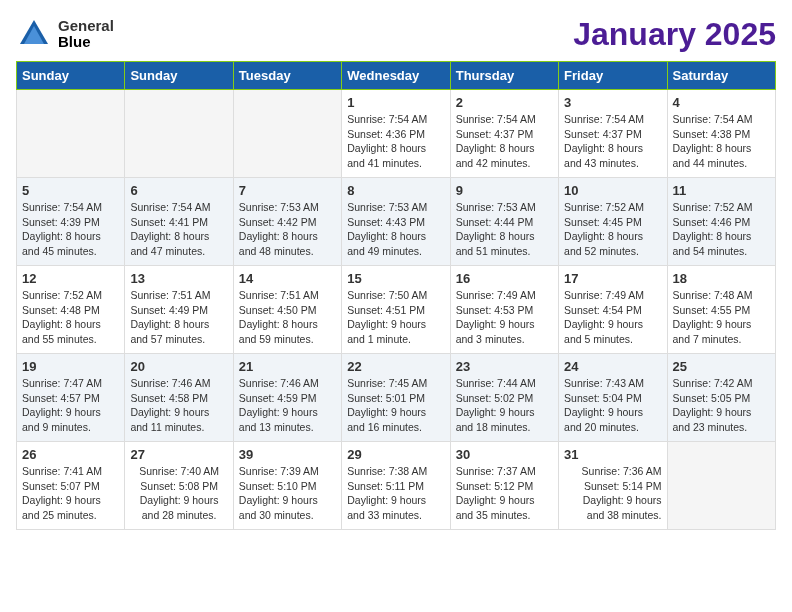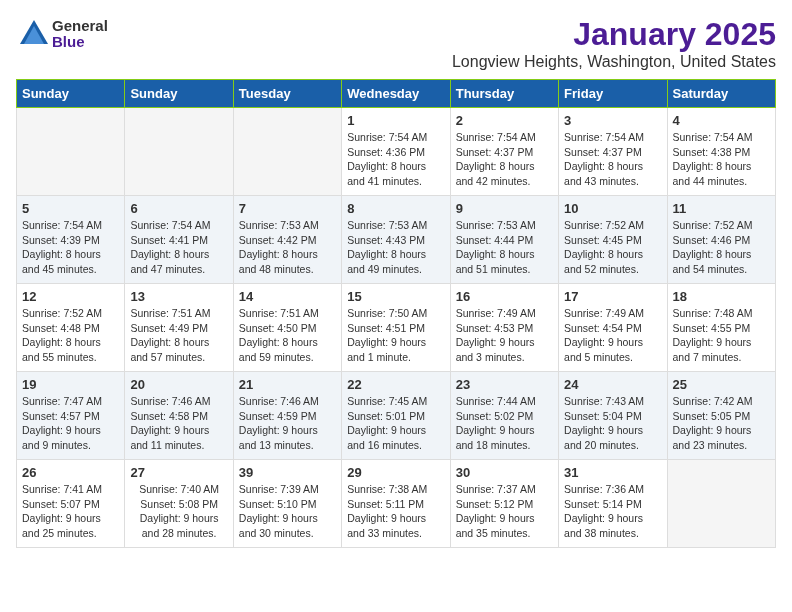--- a/index.html
+++ b/index.html
@@ -12,35 +12,36 @@
     }
     .header-section {
       display: flex;
       justify-content: space-between;
       align-items: flex-start;
       margin-bottom: 8px;
     }
     .logo {
       display: flex;
       align-items: center;
+      gap: 6px;
     }
     .logo-text {
       display: flex;
       flex-direction: column;
       line-height: 1.1;
     }
     .logo-general {
       font-size: 15px;
       font-weight: bold;
       color: #333;
     }
     .logo-blue {
       font-size: 15px;
       font-weight: bold;
-      color: #4c1d95;
+      color: #000000;
     }
     .logo-icon {
       width: 36px;
       height: 36px;
     }
     .title-section {
       text-align: right;
     }
     .month-title {
       font-size: 32px;
@@ -100,21 +101,20 @@
       <polygon points="18,4 32,28 4,28" fill="#1a5fa8"></polygon>
       <polygon points="18,10 28,28 8,28" fill="#4a90d9"></polygon>
     </svg>
     <div class="logo-text">
       <span class="logo-general">General</span>
       <span class="logo-blue">Blue</span>
     </div>
   </div>
   <div class="title-section">
     <div class="month-title">January 2025</div>
-    <div class="location-title">Longview Heights, Washington, United States</div>
   </div>
 </div>
 
 <table class="calendar-table">
   <thead>
     <tr>
     <th>Sunday</th>
         <th>Sunday</th>
         <th>Tuesday</th>
         <th>Wednesday</th>
@@ -341,21 +341,21 @@
         </td>
         <td>
           <span class="day-number">30</span>
           <div class="day-info" style="white-space: pre-line;">Sunrise: 7:37 AM
 Sunset: 5:12 PM
 Daylight: 9 hours
 and 35 minutes.</div>
         </td>
         <td>
           <span class="day-number">31</span>
-          <div class="day-info" style="white-space: pre-line;">Sunrise: 7:36 AM
+          <div class="day-info" style="white-space: pre-line; text-align: right;">Sunrise: 7:36 AM
 Sunset: 5:14 PM
 Daylight: 9 hours
 and 38 minutes.</div>
         </td>
         <td class="empty"></td>
       </tr>
     </tbody>
 </table>
 
 </body></html>

